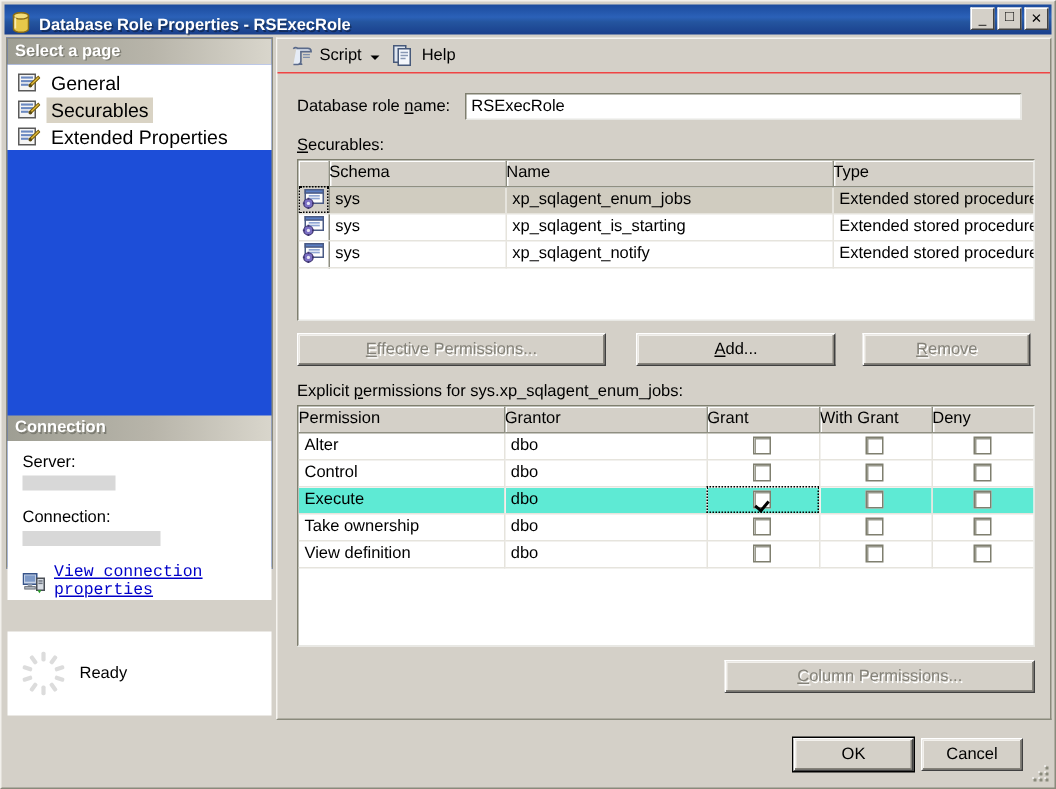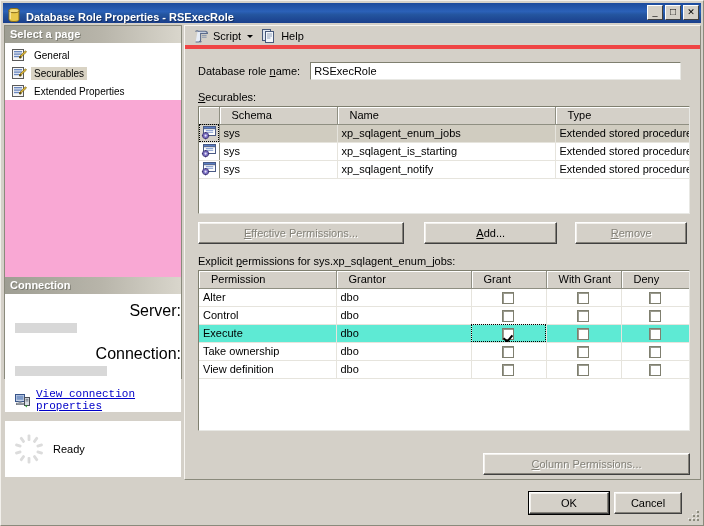--- a/index.html
+++ b/index.html
@@ -53,43 +53,43 @@
   .win-btn .g {
     position: absolute; color: #000;
     font-size: 9px; line-height: 9px;
     left: 0; right: 0; text-align: center;
   }
 
   
   #leftpane {
     position: absolute; left: 3px; top: 24px;
     width: 178px; height: 354px;
-    background: #f9a8d4;
+    background: #1d4ed8;
     border: 1px solid #8a8a7c;
   }
   .section-head {
     height: 17px;
     background: linear-gradient(to right, #9e9e93 0%, #b8b5aa 55%, #d9d6cc 100%);
     color: #ffffff; font-weight: bold; font-size: 11px;
     padding-left: 5px; line-height: 17px;
     text-shadow: 1px 1px 0 rgba(120,120,110,0.9);
     overflow: hidden; white-space: nowrap;
   }
   #pagelist { background:#fff; padding-top:3px; }
   .page-item {
     height: 18px; display: flex; align-items: center;
     padding-left: 6px; cursor: default;
   }
-  .page-item .lbl { font-size: 10px; color: #000; padding: 1px 3px; }
+  .page-item .lbl { font-size: 13px; color: #000; padding: 1px 3px; }
   .page-item.selected .lbl { background: #d9d3c4; }
   .page-icon { width: 16px; height: 16px; margin-right: 4px; flex: 0 0 auto; position: relative; }
 
   #conn-section { position: absolute; left:0; top: 251px; width: 176px; }
   .conn-body { background: #ffffff; padding: 8px 0 0 10px; }
-  .conn-label { font-size: 16px; color: #000; margin-bottom: 3px; text-align: right; }
+  .conn-label { font-size: 11px; color: #000; margin-bottom: 3px; }
   .redact { height: 10px; background: #d8d8d8; margin-bottom: 12px; }
   #redact-server { width: 62px; }
   #redact-conn { width: 92px; }
   .conn-link-row { display: flex; align-items: center; margin-top: 3px; font-family: Liberation Mono, monospace; }
   .link {
     color: #0000c8; text-decoration: underline; font-size: 11px; cursor: default;
   }
   #link-icon { width: 16px; height: 16px; margin-right: 5px; position: relative; flex:0 0 auto; }
 
   #prog-section { position: absolute; left:0; top: 395px; width: 176px; }
@@ -101,21 +101,21 @@
   #rightpane {
     position: absolute; left: 183px; top: 24px;
     width: 517px; height: 455px;
     background: #d4d0c8;
     border: 1px solid #8a8a7c;
     border-top-color: #f6f4f0; border-left-color: #f6f4f0;
   }
   #toolbar {
     position: absolute; left:0; top:0; width: 515px; height: 23px;
     background: #d4d0c8;
-    border-bottom: 4px solid #ef4444;
+    border-bottom: 1px solid #ef4444;
     display: flex; align-items: center; padding-left: 4px;
   }
   .tb-item { display:flex; align-items:center; height:19px; padding: 0 4px; cursor: default; }
   .tb-item .tlbl { font-size: 11px; color:#000; margin-left: 4px; }
   .tb-caret {
     width:0;height:0;border-left:3px solid transparent;border-right:3px solid transparent;
     border-top:3px solid #000; margin-left:6px; margin-top:2px;
   }
   #script-icon, #help-icon { width:16px;height:16px; position:relative; flex:0 0 auto; }
 
@@ -140,21 +140,21 @@
   .grid {
     background:#fff; border:1px solid #7f7f6f;
     border-right-color:#e8e8e4; border-bottom-color:#e8e8e4;
     overflow:hidden;
   }
   #securables-grid { width: 492px; height: 108px; }
   table.g { border-collapse: collapse; width: 100%; table-layout: fixed; }
   table.g th {
     background:#d4d0c8; height: 17px;
     font-size: 11px; font-weight: normal; color:#000;
-    text-align:left; padding-left: 12px;
+    text-align:left; padding-left: 0;
     border-right: 1px solid #8f8f82;
     border-bottom: 1px solid #8f8f82;
     box-shadow: inset 1px 1px 0 #ffffff;
     white-space:nowrap; overflow:hidden;
   }
   table.g td {
     height: 18px; font-size: 11px; color:#000;
     padding-left: 4px; border-bottom: 1px solid #e6e4dd;
     border-right: 1px solid #e6e4dd;
     white-space:nowrap; overflow:hidden;margin-top:48px;
@@ -196,21 +196,21 @@
     background:#fff; border:1px solid #7f7f6f;
     box-shadow: inset 1px 1px 0 #9a9a8e;
     position:relative; vertical-align: middle;
   }
   .chk.on::after {
     content:""; position:absolute; left:2px; top:4px;
     width:4px; height:7px;
     border-right:2px solid #000; border-bottom:2px solid #000;
     transform: rotate(40deg);
   }
-  #btn-colperm { width: 207px; margin-top: 22px; margin-left: 285px; }
+  #btn-colperm { width: 207px; margin-top: 9px; margin-left: 285px; }
 
   
   #btn-ok { position:absolute; left: 528px; top: 491px; width: 80px; height: 22px; }
   #btn-cancel { position:absolute; left: 613px; top: 491px; width: 68px; height: 22px; }
   #grip { position:absolute; right: 3px; bottom: 3px; width: 12px; height: 12px; }
 </style>
 </head>
 <body>
 
 <div id="window">

